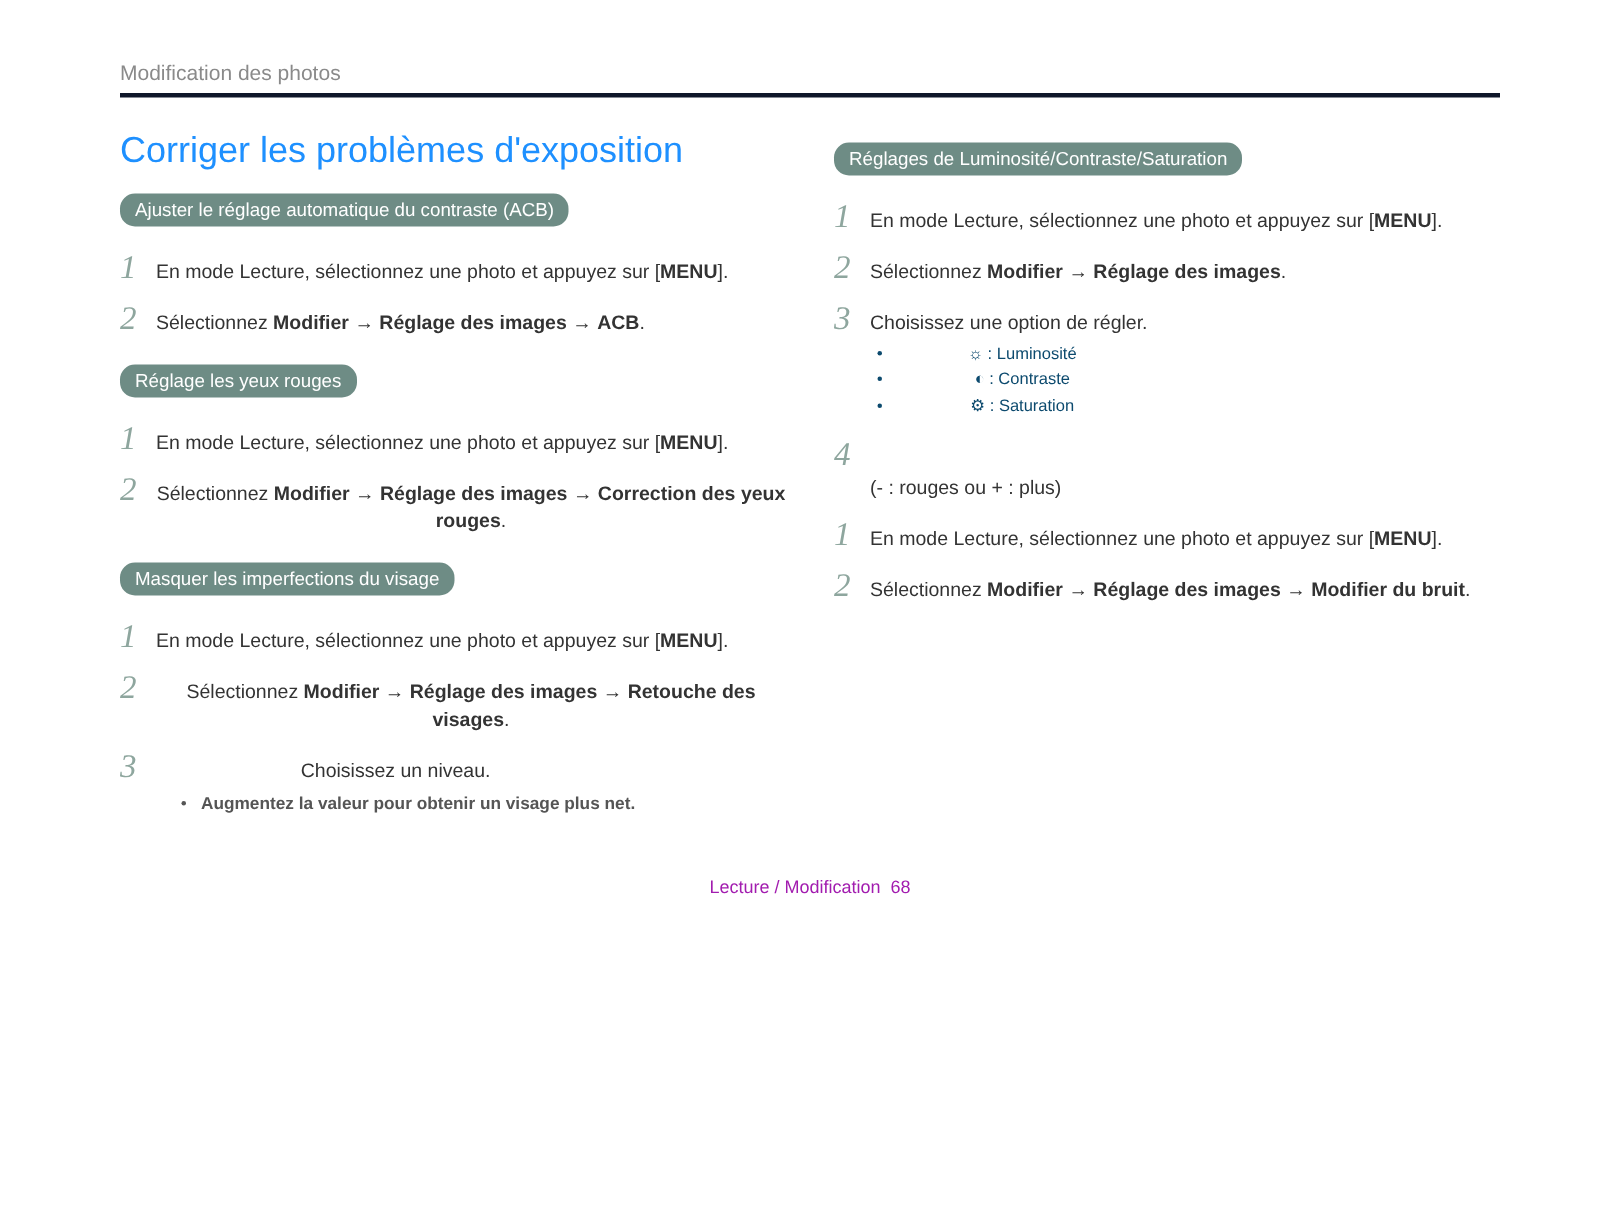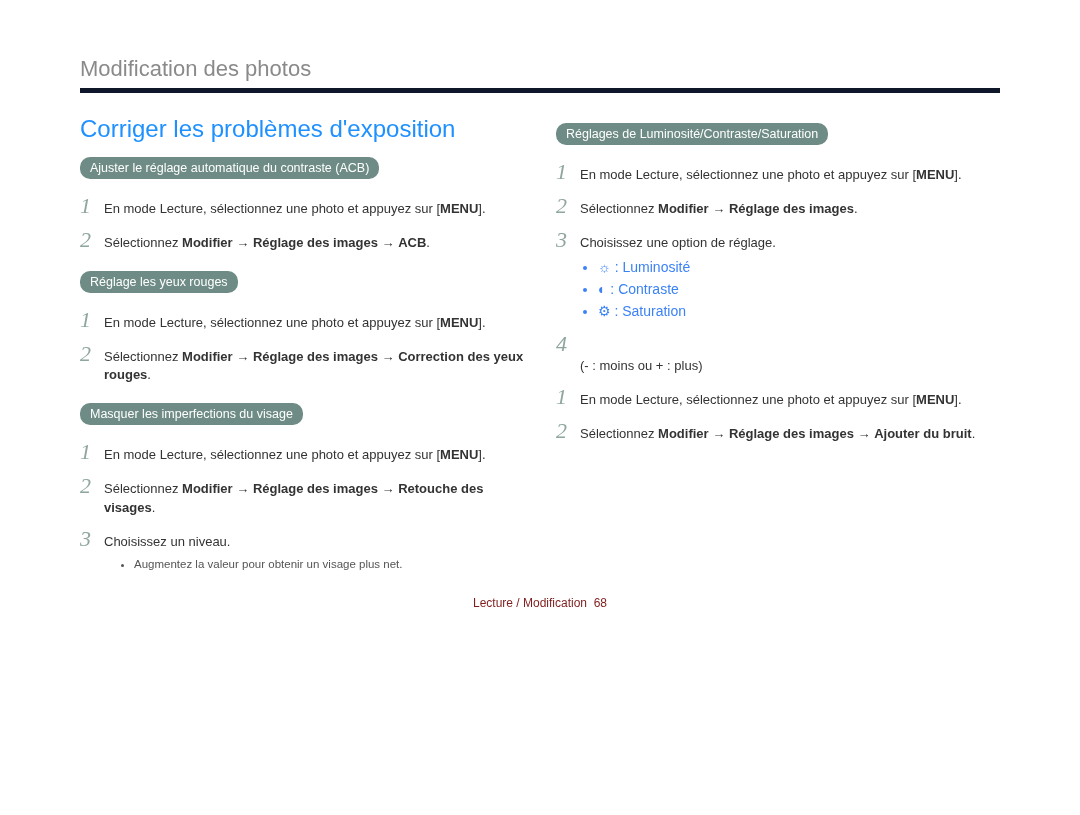--- a/index.html
+++ b/index.html
@@ -10,26 +10,25 @@
     background: #fff;
   }
   .page {
     width: 1000px;
     margin: 0 auto;
     padding: 40px 40px 10px 40px;
     box-sizing: border-box;
   }
   .breadcrumb {
     color: #8a8a8a;
-    font-size: 22px;
+    font-size: 14px;
     font-weight: 300;
     padding-bottom: 6px;
-    border-bottom: 5px solid #0f172a;
+    border-bottom: 3px solid #0f172a;
     margin-bottom: 22px;
-    margin-top: 16px;
   }
   h1.section-title {
     color: #1E90FF;
     font-weight: 400;
     font-size: 24px;
     margin: 0 0 6px 0;
   }
   .intro {
     color: #444;
     font-size: 13px;
@@ -63,45 +62,47 @@
     font-size: 22px;
     color: #8ea69e;
     width: 24px;
     flex-shrink: 0;
     line-height: 1;
   }
   .step-body {
     font-size: 13px;
     color: #333;
     line-height: 1.45;
+    text-align: center;
   }
   .step-body strong { font-weight: bold; }
   .sub-bullets {
     list-style: disc;
     margin: 4px 0 0 18px;
     padding: 0;
-    color: #3b82f6;
-    font-size: 14px;
+    color: #0c4a6e;
+    font-size: 11px;
   }
   .sub-bullets li { margin: 2px 0; }
   .sub-note {
     list-style: disc;
     margin: 4px 0 4px 30px;
     padding: 0;
     color: #555;
     font-size: 11.5px;
+    font-weight: bold;
   }
   .icon {
     font-family: Arial, sans-serif;
   }
   .footer {
     text-align: center;
     font-size: 12px;
-    color: #7f1d1d;
-    margin-top: 10px;
+    color: #a21caf;
+    margin-top: 26px;
   }
 </style>
 </head>
 <body>
 
 <div class="page">
   <div class="breadcrumb">Modification des photos</div>
 
   <div class="columns">
 
@@ -185,50 +186,50 @@
       <div class="step">
         <div class="num">2</div>
         <div class="step-body">
           <span>Sélectionnez </span><strong>Modifier</strong> <span>→</span> <strong>Réglage des images</strong>.
         </div>
       </div>
 
       <div class="step">
         <div class="num">3</div>
         <div class="step-body">
-          <span>Choisissez une option de réglage.</span>
+          <span>Choisissez une option de régler.</span>
           <ul class="sub-bullets">
             <li><span class="icon">☼</span><span> : Luminosité</span></li>
             <li><span class="icon">◐</span><span> : Contraste</span></li>
             <li><span class="icon">⚙</span><span> : Saturation</span></li>
           </ul>
         </div>
       </div>
 
       <div class="step">
         <div class="num">4</div>
         <div class="step-body">
           <br>
-          <span>(- : moins ou + : plus)</span>
-        </div>
-      </div>
-
-      
-
-      <div class="step">
-        <div class="num">1</div>
-        <div class="step-body">
-          <span>En mode Lecture, sélectionnez une photo et appuyez sur </span>[<strong>MENU</strong>].
-        </div>
-      </div>
-
-      <div class="step">
-        <div class="num">2</div>
-        <div class="step-body">
-          <span>Sélectionnez </span><strong>Modifier</strong> <span>→</span> <strong>Réglage des images</strong> <span>→</span> <strong>Ajouter du bruit</strong>.
+          <span>(- : rouges ou + : plus)</span>
+        </div>
+      </div>
+
+      
+
+      <div class="step">
+        <div class="num">1</div>
+        <div class="step-body">
+          <span>En mode Lecture, sélectionnez une photo et appuyez sur </span>[<strong>MENU</strong>].
+        </div>
+      </div>
+
+      <div class="step">
+        <div class="num">2</div>
+        <div class="step-body">
+          <span>Sélectionnez </span><strong>Modifier</strong> <span>→</span> <strong>Réglage des images</strong> <span>→</span> <strong>Modifier du bruit</strong>.
         </div>
       </div>
 
     </div>
   </div>
 
   <div class="footer">
     <span>Lecture / Modification</span>&nbsp;&nbsp;<span>68</span>
   </div>
 </div>

